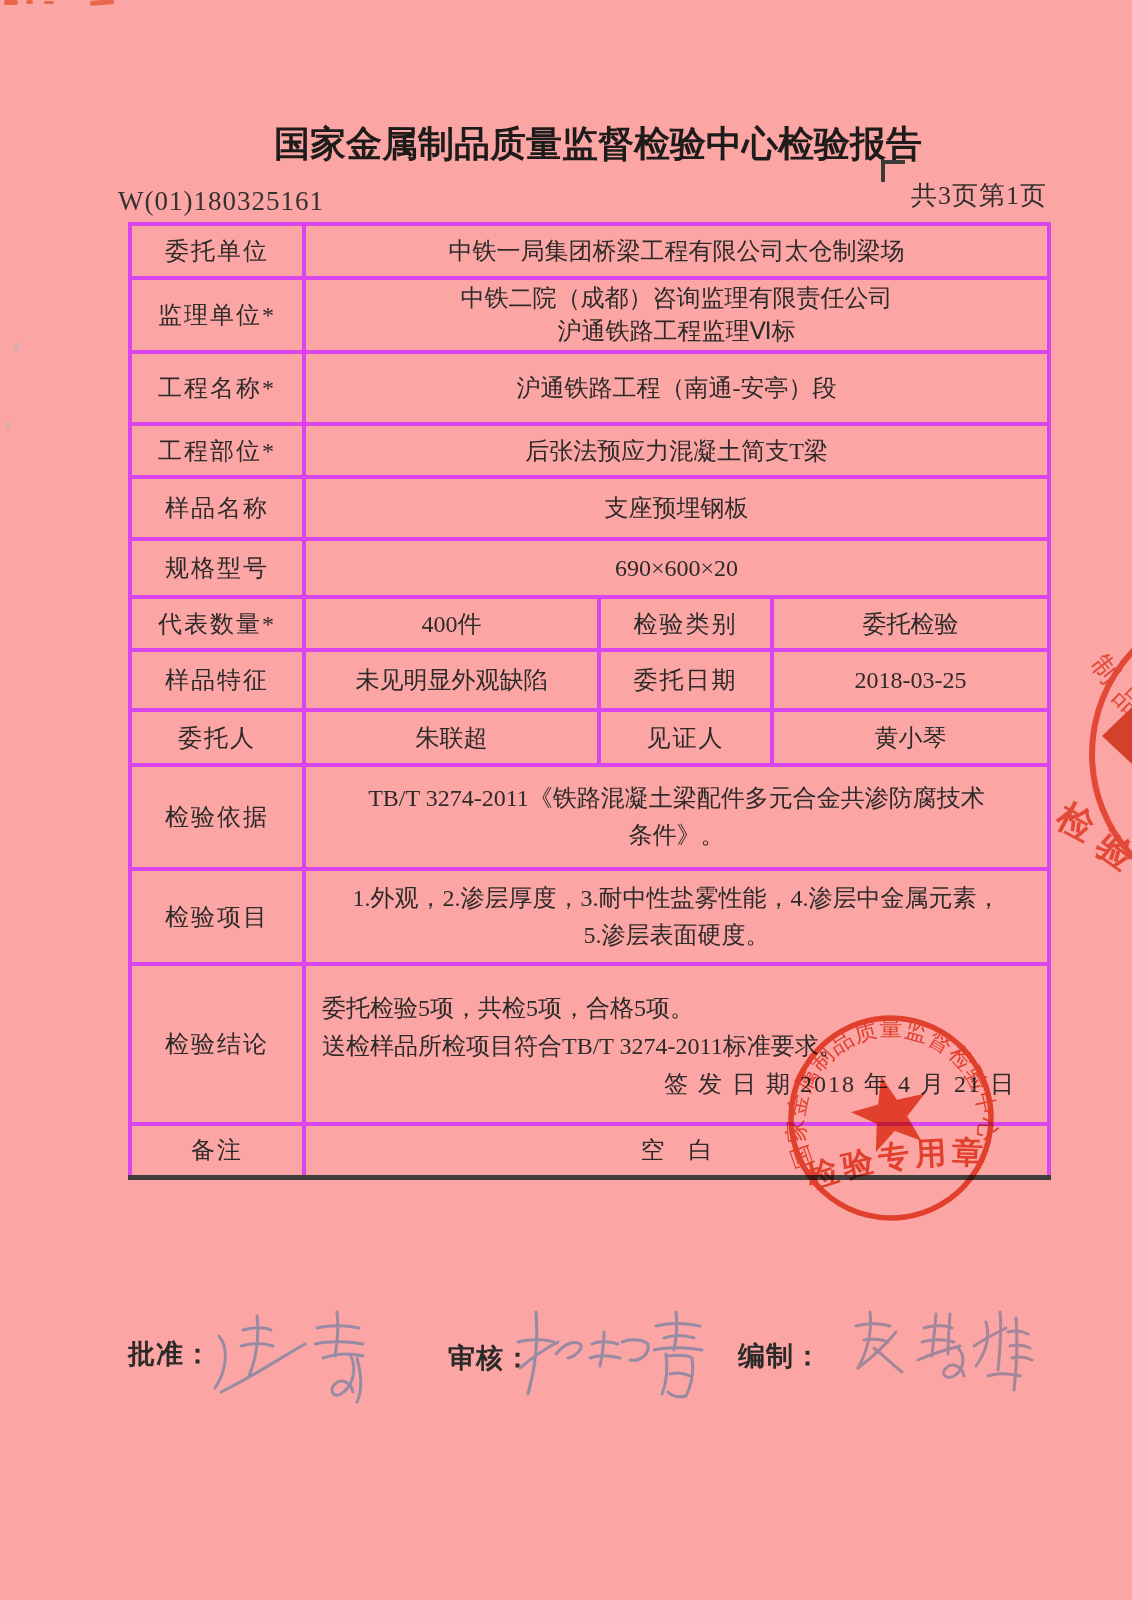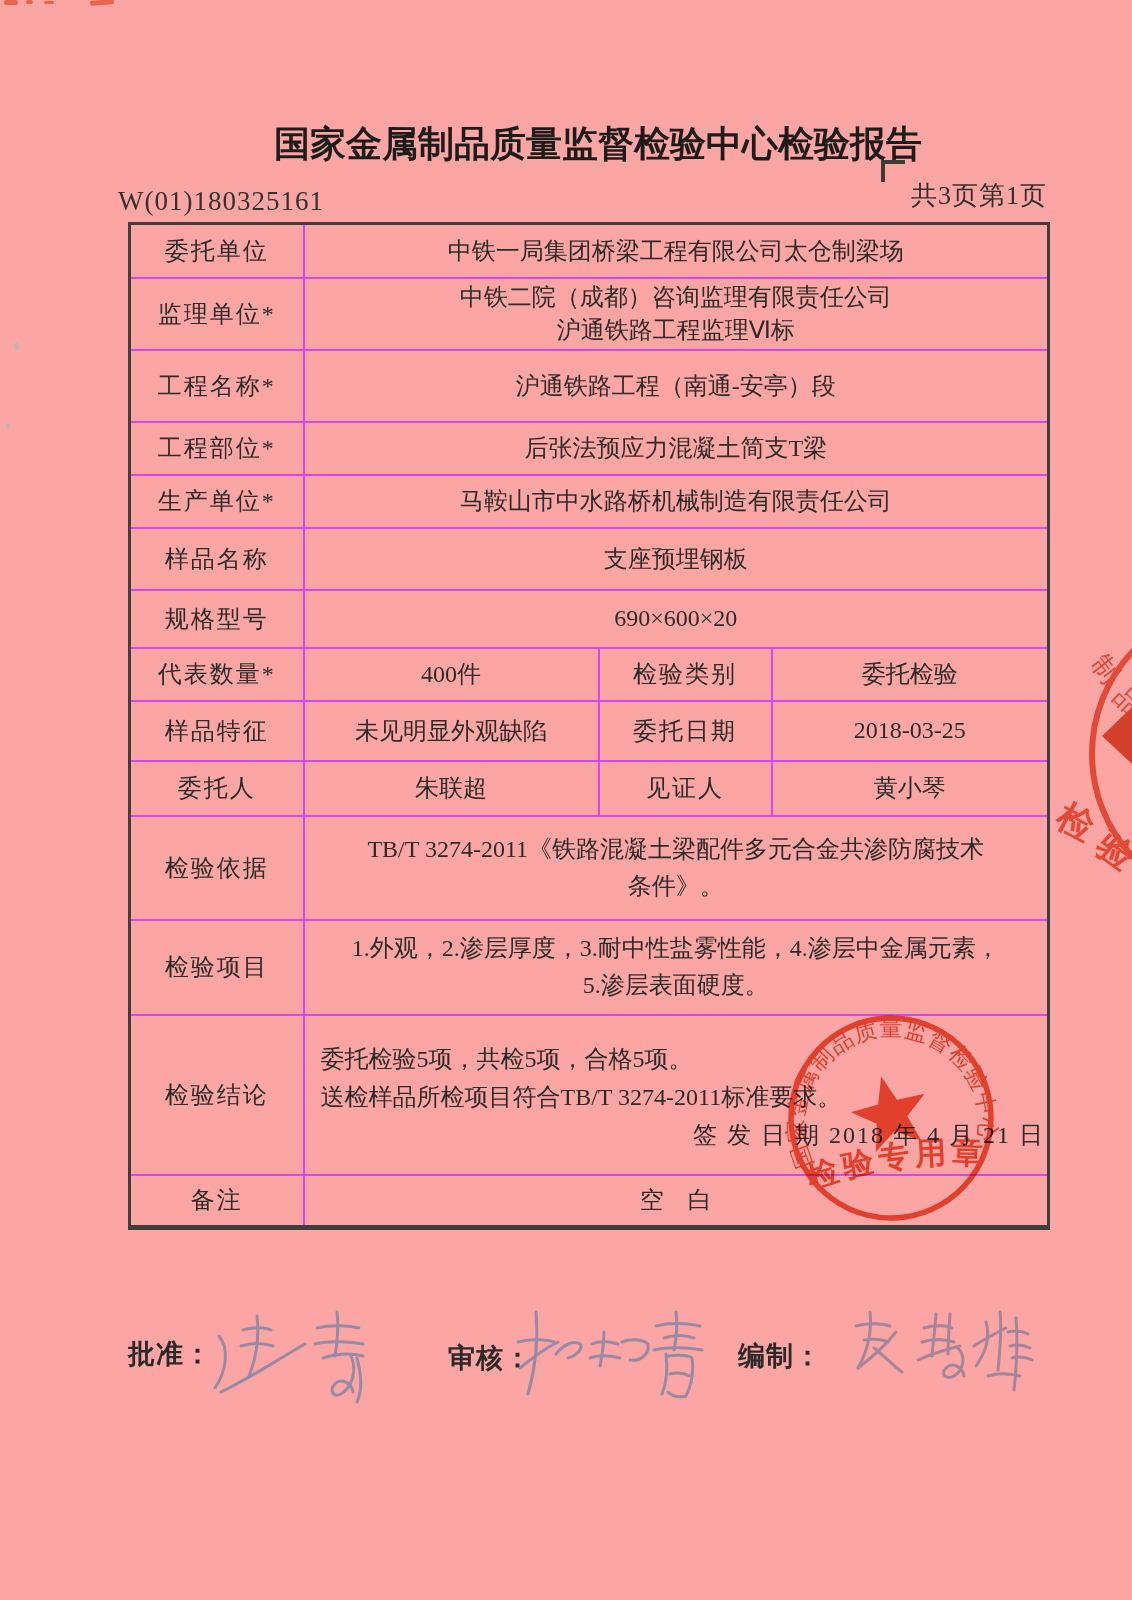--- a/index.html
+++ b/index.html
@@ -22,30 +22,30 @@
   
   .artifact{position:absolute;background:#e0512f;opacity:.75;border-radius:2px;}
   .speck{position:absolute;background:#b9b7b2;opacity:.7;border-radius:50%;}
   
   table.report{
     position:absolute;top:222px;left:128px;width:919px;
     border-collapse:collapse;table-layout:fixed;
     border:3px solid #403e3a;border-bottom-width:5px;
   }
   table.report td{
-    border:2px solid #d946ef;font-size:24px;text-align:center;
+    border:4px solid #d946ef;font-size:24px;text-align:center;
     vertical-align:middle;padding:2px 4px;overflow:hidden;color:#2c2b29;
   }
   td.lbl{letter-spacing:2px;}
   td.txt{
     text-align:left;padding:10px 12px 10px 16px;line-height:37px;
   }
   .two-line div{line-height:33px;}
   .concl{height:100%;display:flex;flex-direction:column;text-align:left;
-    padding:12px 0 8px 16px;box-sizing:border-box;line-height:38px;}
+    padding:12px 29px 8px 16px;box-sizing:border-box;line-height:38px;}
   .sign-date{margin-top:auto;text-align:right;letter-spacing:2px;font-size:24px;padding-right:2px;}
   
   .stamp{position:absolute;mix-blend-mode:multiply;opacity:.9;}
   .stamp-main{left:776px;top:1003px;}
   .stamp-side{right:0;top:612px;opacity:.82;}
   
   .sig-label{position:absolute;font-size:27px;font-weight:bold;color:#2b2a28;letter-spacing:1px;}
   .sig{position:absolute;}
 </style>
 </head>
@@ -84,24 +84,20 @@
         <div>沪通铁路工程监理Ⅵ标</div>
       </td>
     </tr>
     <tr style="height:72px">
       <td class="lbl">工程名称*</td>
       <td colspan="3">沪通铁路工程（南通-安亭）段</td>
     </tr>
     <tr style="height:53px">
       <td class="lbl">工程部位*</td>
       <td colspan="3">后张法预应力混凝土简支T梁</td>
-    </tr>
-    <tr style="height:53px">
-      <td class="lbl">生产单位*</td>
-      <td colspan="3">马鞍山市中水路桥机械制造有限责任公司</td>
     </tr>
     <tr style="height:62px">
       <td class="lbl">样品名称</td>
       <td colspan="3">支座预埋钢板</td>
     </tr>
     <tr style="height:58px">
       <td class="lbl">规格型号</td>
       <td colspan="3">690×600×20</td>
     </tr>
     <tr style="height:53px">

